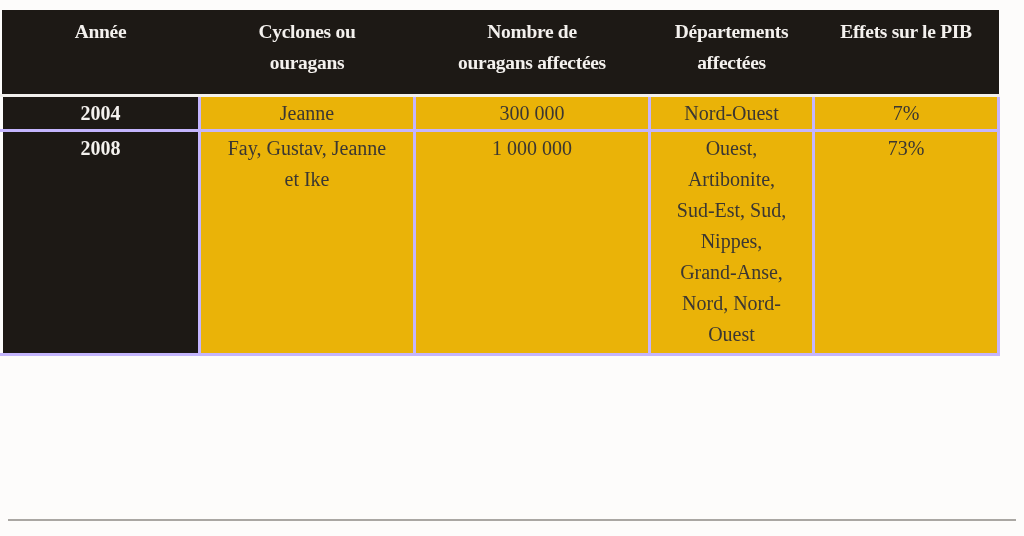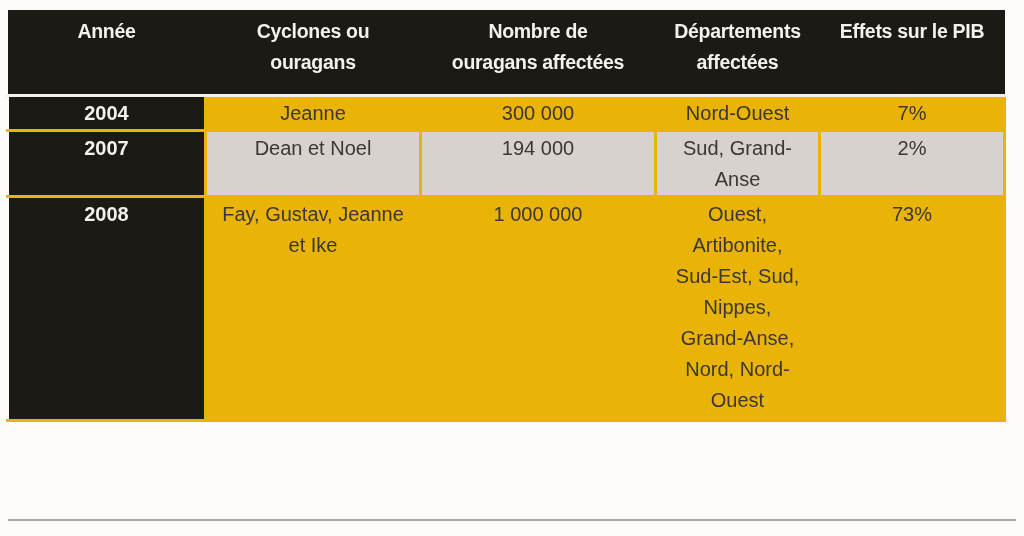--- a/index.html
+++ b/index.html
@@ -10,25 +10,26 @@
   }
   .page {
     position: relative;
     width: 1024px;
     height: 536px;
     background: #fdfcfb;
     overflow: hidden;
   }
   table.cyclone-table {
     position: absolute;
-    left: 6px;
+    left: 0;
     top: 10px;
     width: 997px;
     border-collapse: collapse;
     table-layout: fixed;
+    font-family: Liberation Serif, serif;
   }
   .cyclone-table th, .cyclone-table td {
     vertical-align: top;
     text-align: center;
     white-space: pre-line;
     line-height: 31px;
     overflow: hidden;
   }
   
   .cyclone-table thead th {
@@ -38,21 +39,21 @@
     font-size: 19.5px;
     letter-spacing: -0.3px;
     border: 0;
     border-bottom: 3px solid #f2f0ed;
     padding: 6px 2px 0;
     height: 85px;
     box-sizing: border-box;
   }
   
   .cyclone-table tbody th, .cyclone-table tbody td {
-    border: 3px solid #eab308;
+    border: 3px solid #c4b5fd;
     padding: 1px 8px 0;
     font-size: 20px;
     box-sizing: border-box;
   }
   .cyclone-table tbody th.yr {
     background: #1d1915;
     color: #f4f1ee;
     font-weight: bold;
     border-left-color: #fdfcfb;
   }
@@ -99,28 +100,20 @@
       </tr>
     </thead>
     <tbody>
       <tr class="shade-dark r-2004">
         <th class="yr">2004</th>
         <td>Jeanne</td>
         <td>300 000</td>
         <td>Nord-Ouest</td>
         <td>7%</td>
       </tr>
-      <tr class="shade-light r-2007">
-        <th class="yr">2007</th>
-        <td>Dean et Noel</td>
-        <td>194 000</td>
-        <td>Sud, Grand-
-Anse</td>
-        <td>2%</td>
-      </tr>
       <tr class="shade-dark r-2008">
         <th class="yr">2008</th>
         <td>Fay, Gustav, Jeanne
 et Ike</td>
         <td>1 000 000</td>
         <td>Ouest,
 Artibonite,
 Sud-Est, Sud,
 Nippes,
 Grand-Anse,

